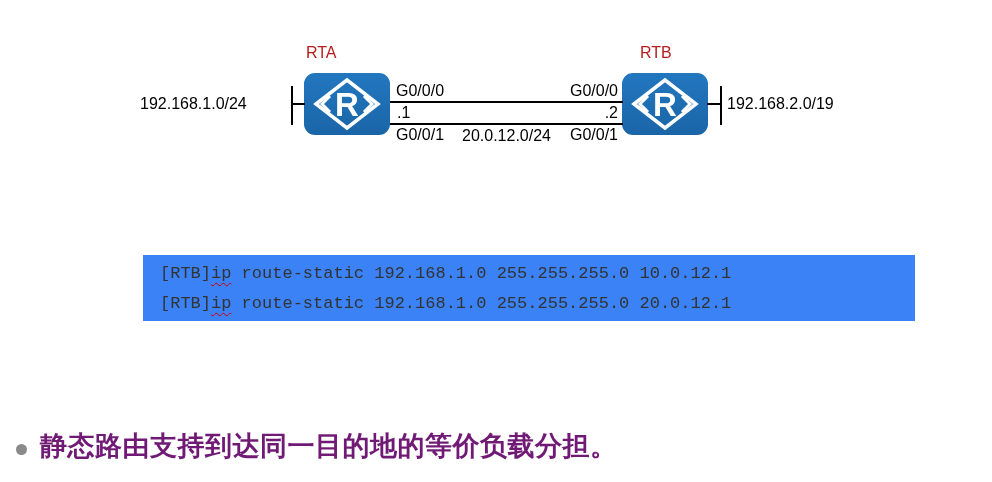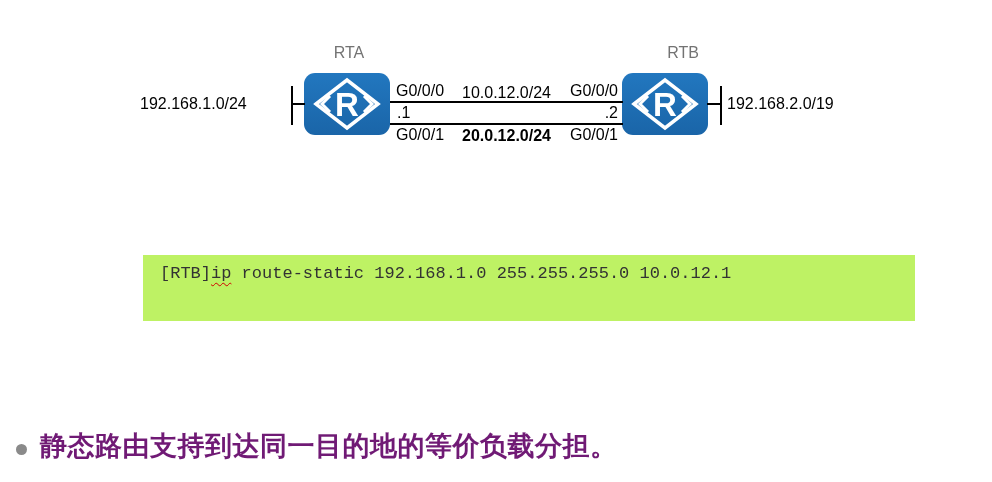--- a/index.html
+++ b/index.html
@@ -13,23 +13,23 @@
     background: #ffffff;
     overflow: hidden;
   }
 
   
   .diagram { position: absolute; left: 0; top: 0; width: 992px; height: 220px; }
 
   .router-label {
     position: absolute;
     width: 86px;
-    text-align: center;
+    text-align: left;
     font-size: 16px;
-    color: #737373;
+    color: #b91c1c;
   }
   .router-label.rta { left: 306px; top: 44px; }
   .router-label.rtb { left: 640px; top: 44px; }
 
   .router-icon { position: absolute; width: 86px; height: 62px; }
   .router-icon.rta { left: 304px; top: 73px; }
   .router-icon.rtb { left: 622px; top: 73px; }
 
   .hline, .vline { position: absolute; background: #000; }
 
@@ -51,31 +51,31 @@
   .net-right  { left: 727px; top: 95px; }
 
   .if-top-left     { left: 396px; top: 82px; }
   .net-top         { left: 390px; top: 84px; width: 233px; text-align: center; }
   .if-top-right    { right: 374px; top: 82px; }
 
   .addr-left  { left: 397px; top: 104px; }
   .addr-right { right: 374px; top: 104px; }
 
   .if-bottom-left  { left: 396px; top: 126px; }
-  .net-bottom      { left: 390px; top: 127px; width: 233px; text-align: center; font-weight: bold; }
+  .net-bottom      { left: 390px; top: 127px; width: 233px; text-align: center; }
   .if-bottom-right { right: 374px; top: 126px; }
 
   
   .code-block {
     position: absolute;
     left: 143px;
     top: 255px;
     width: 772px;
     height: 66px;
-    background: #bef264;
+    background: #3b82f6;
     padding: 4px 0 0 17px;
   }
   .code-line {
     font-family: "Liberation Mono", "DejaVu Sans Mono", monospace;
     font-size: 17px;
     line-height: 30px;
     height: 30px;
     color: #333333;
     white-space: pre;
   }
@@ -145,31 +145,31 @@
 
     <div class="vline stub-left-v"></div>
     <div class="hline stub-left-h"></div>
     <div class="hline stub-right-h"></div>
     <div class="vline stub-right-v"></div>
 
     <div class="diagram-text net-left">192.168.1.0/24</div>
     <div class="diagram-text net-right">192.168.2.0/19</div>
 
     <div class="diagram-text if-top-left">G0/0/0</div>
-    <div class="diagram-text net-top">10.0.12.0/24</div>
     <div class="diagram-text if-top-right">G0/0/0</div>
 
     <div class="diagram-text addr-left">.1</div>
     <div class="diagram-text addr-right">.2</div>
 
     <div class="diagram-text if-bottom-left">G0/0/1</div>
     <div class="diagram-text net-bottom">20.0.12.0/24</div>
     <div class="diagram-text if-bottom-right">G0/0/1</div>
   </div>
 
   <div class="code-block">
     <div class="code-line"><span>[RTB]</span><span class="squiggle">ip</span><span> route-static 192.168.1.0 255.255.255.0 10.0.12.1</span></div>
+    <div class="code-line"><span>[RTB]</span><span class="squiggle">ip</span><span> route-static 192.168.1.0 255.255.255.0 20.0.12.1</span></div>
   </div>
 
   <span class="bullet-dot"></span>
   <div class="bullet-text">静态路由支持到达同一目的地的等价负载分担。</div>
 
 </div>
 
 </body></html>

